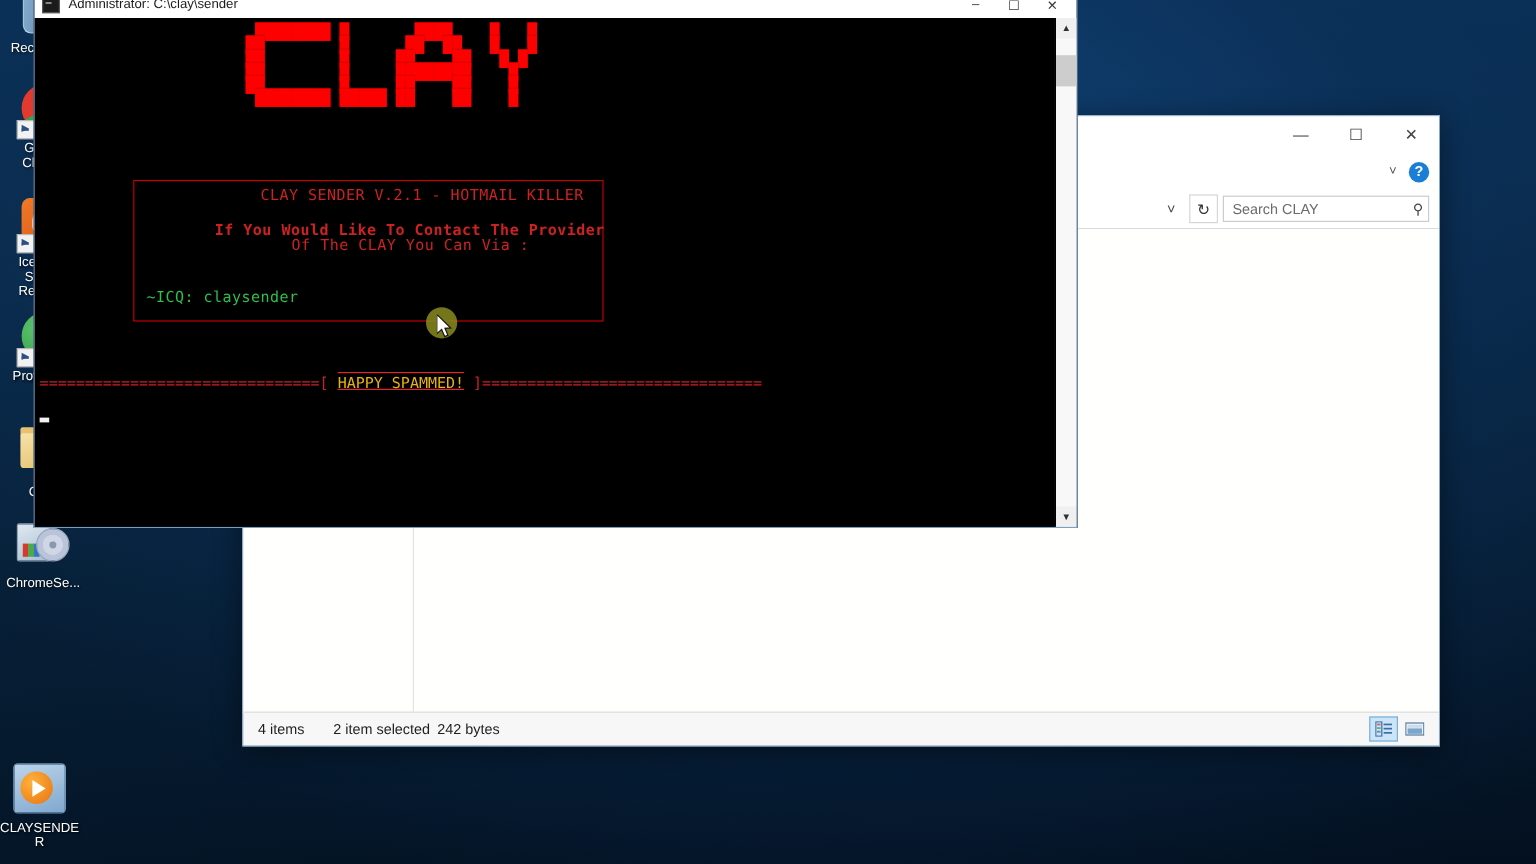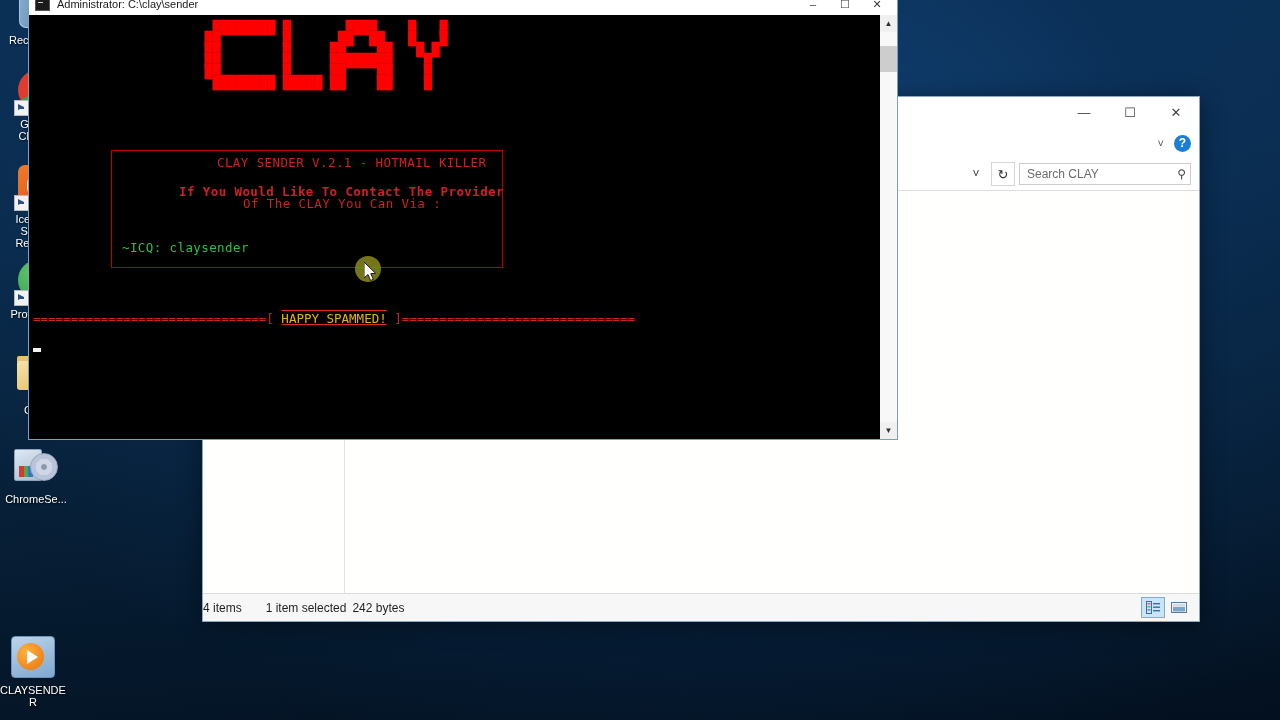--- a/index.html
+++ b/index.html
@@ -197,21 +197,21 @@
   #exp-body {
     position: absolute; left: 0; right: 0; top: 93px; bottom: 27px;
     background: #fffffe; display: flex;
     border-top: 1px solid #dcdcdc;
   }
   #exp-nav { width: 141px; border-right: 1px solid #e3e3e3; background: #fffffe; }
   #exp-content { flex: 1; background: #fffffe; }
   #exp-status {
     position: absolute; left: 0; right: 0; bottom: 0; height: 27px;
     background: #f7f7f7; border-top: 1px solid #dcdcdc;
-    display: flex; align-items: center; padding: 0 8px 0 0;
+    display: flex; align-items: center; padding: 0 8px 0 12px;
     font-size: 12px; color: #1f1f1f; gap: 0; margin-top: 39px;
   }
   #exp-status .st-items { margin-right: 24px; }
   #exp-status .st-sel { margin-right: 6px; }
   #exp-status .spacer { flex: 1; }
   .view-btn {
     width: 24px; height: 21px; display: flex; align-items: center; justify-content: center;
     cursor: default; margin-left: 2px;
   }
   .view-btn.active { background: #cce4f7; border: 1px solid #7aaed6; box-sizing: border-box; }
@@ -358,21 +358,21 @@
   <div class="desk-icon" style="left:2px; top:350px;">
     <div class="glyph">
       <div class="ico-folder">
           <div class="tab"></div>
           <div class="body"></div>
         </div>
     </div>
     <span class="label">CLAY</span>
   </div>
 
-  <div class="desk-icon" style="left:0px; top:443px;">
+  <div class="desk-icon" style="left:0px; top:430px;">
     <div class="glyph">
       <div class="ico-cd">
           <div class="box"></div>
           <div class="disc"></div>
         </div>
     </div>
     <span class="label">ChromeSe...</span>
   </div>
 
 
@@ -406,21 +406,21 @@
       </span>
     </div>
 
     <div id="exp-body">
       <div id="exp-nav"></div>
       <div id="exp-content"></div>
     </div>
 
     <div id="exp-status">
       <span class="st-items">4 items</span>
-      <span class="st-sel">1 item selected</span>
+      <span class="st-sel">2 item selected</span>
       <span>242 bytes</span>
       <span class="spacer"></span>
       <span class="view-btn active">
         <svg width="15" height="13" viewBox="0 0 15 13">
           <rect x="0.5" y="0.5" width="5" height="12" fill="none" stroke="#3a6ea5"></rect>
           <rect x="1.5" y="2" width="3" height="1.5" fill="#d36a6a"></rect>
           <rect x="1.5" y="5" width="3" height="1.5" fill="#6ab06a"></rect>
           <rect x="1.5" y="8" width="3" height="1.5" fill="#6a8ab0"></rect>
           <rect x="7" y="2" width="7" height="1.4" fill="#3a6ea5"></rect>
           <rect x="7" y="5.5" width="7" height="1.4" fill="#3a6ea5"></rect>

